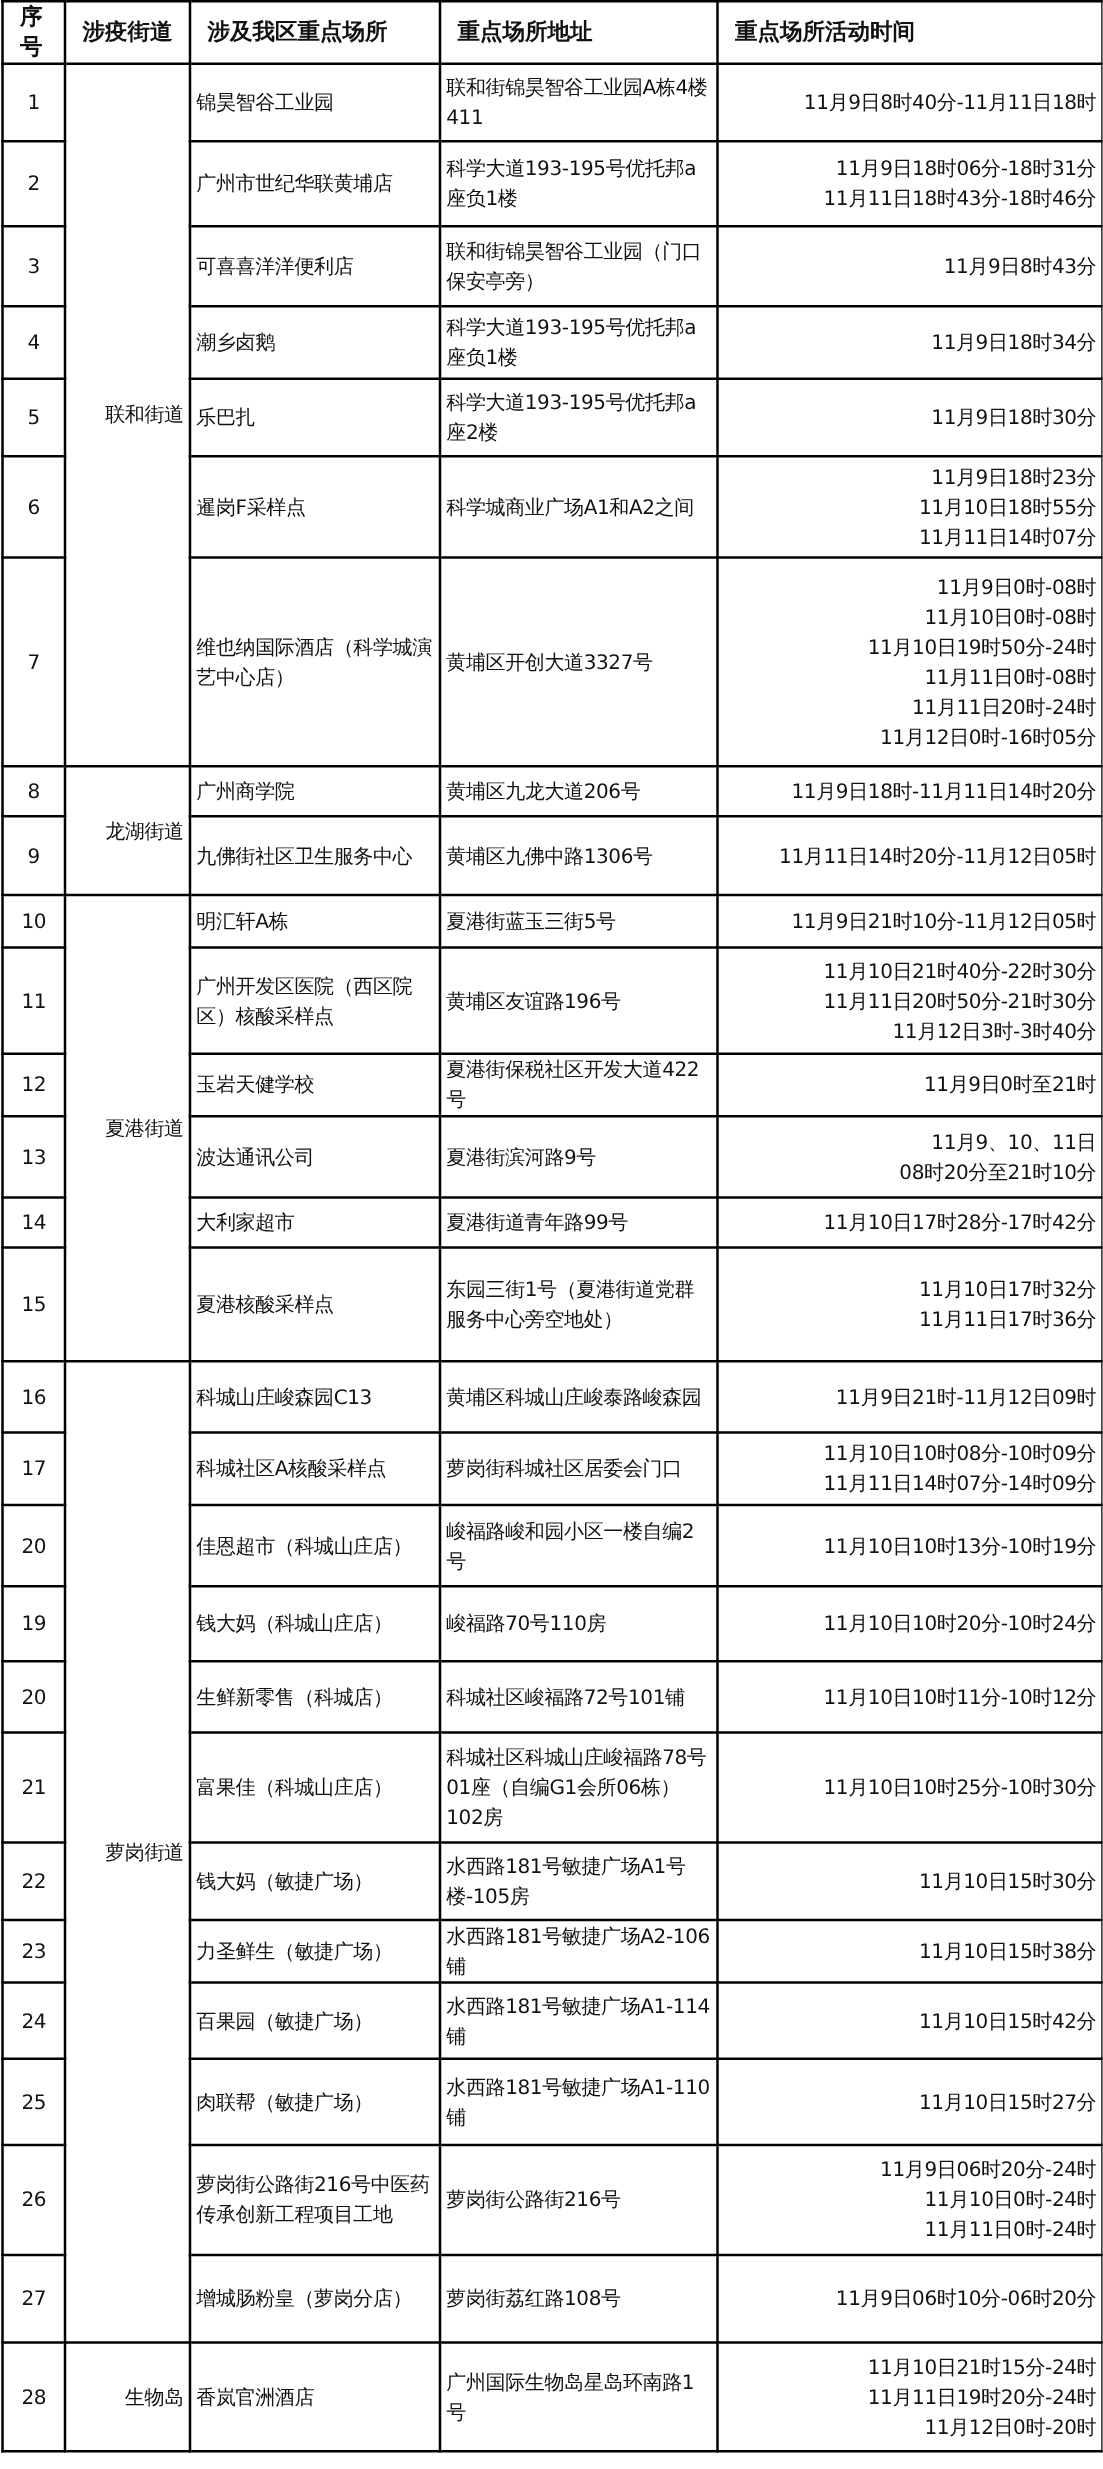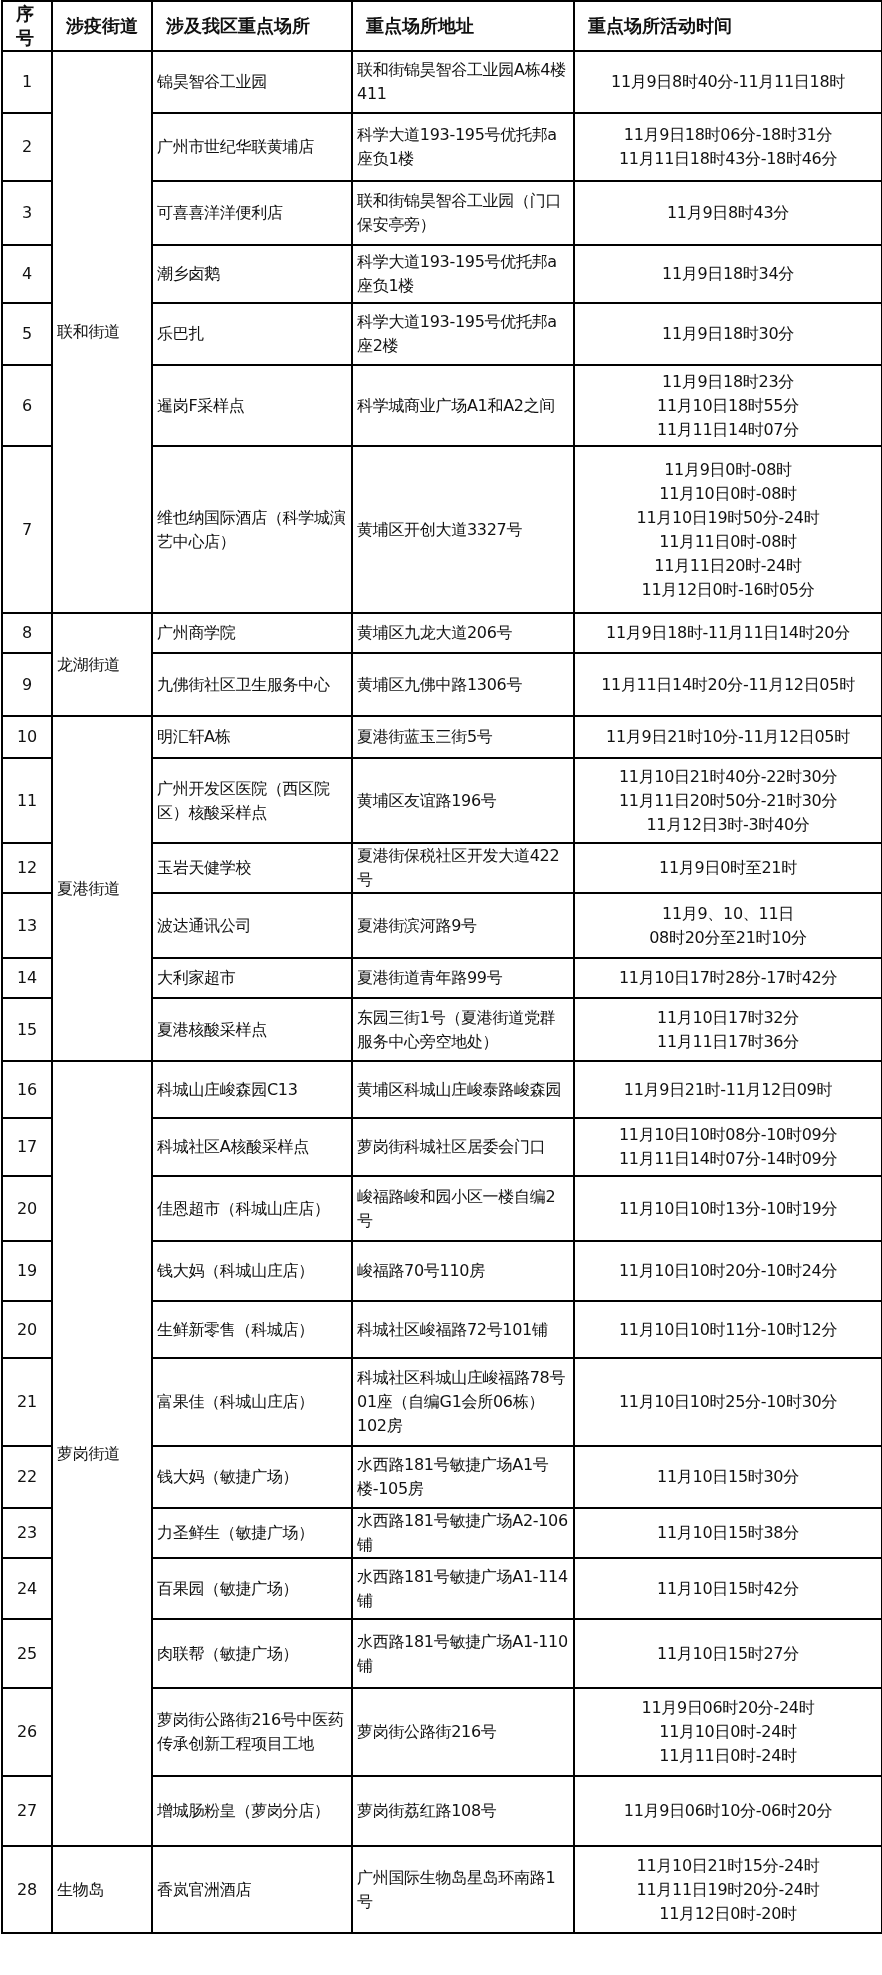--- a/index.html
+++ b/index.html
@@ -23,23 +23,23 @@
   }
   table.sheet th {
     font-weight: bold;
     font-size: 18px;
     text-align: left;
     height: 44px;
     padding: 0 13px;
     letter-spacing: 0;
   }
   td.seq { text-align: center; padding: 0; }
-  td.street { text-align: left; padding: 0 2px; }
+  td.street { text-align: right; padding: 0 2px; }
   td.place, td.addr { text-align: left; }
-  td.time { text-align: center; padding-left: 3px; }
+  td.time { text-align: right; padding-left: 3px; }
   .line { display: block; white-space: nowrap; }
 </style>
 </head>
 <body>
 
 <table class="sheet">
   <colgroup>
     <col style="width: 50px;">
     <col style="width: 100px;">
     <col style="width: 200px;">
@@ -175,21 +175,21 @@
         </td>
       </tr>
       <tr style="height: 40px;">
         <td class="seq">14</td>
         <td class="place">大利家超市</td>
         <td class="addr">夏港街道青年路99号</td>
         <td class="time">
           <span class="line">11月10日17时28分-17时42分</span>
         </td>
       </tr>
-      <tr style="height: 63px;">
+      <tr style="height: 91px;">
         <td class="seq">15</td>
         <td class="place">夏港核酸采样点</td>
         <td class="addr">东园三街1号（夏港街道党群服务中心旁空地处）</td>
         <td class="time">
           <span class="line">11月10日17时32分</span>
           <span class="line">11月11日17时36分</span>
         </td>
       </tr>
       <tr style="height: 57px;">
         <td class="seq">16</td>

